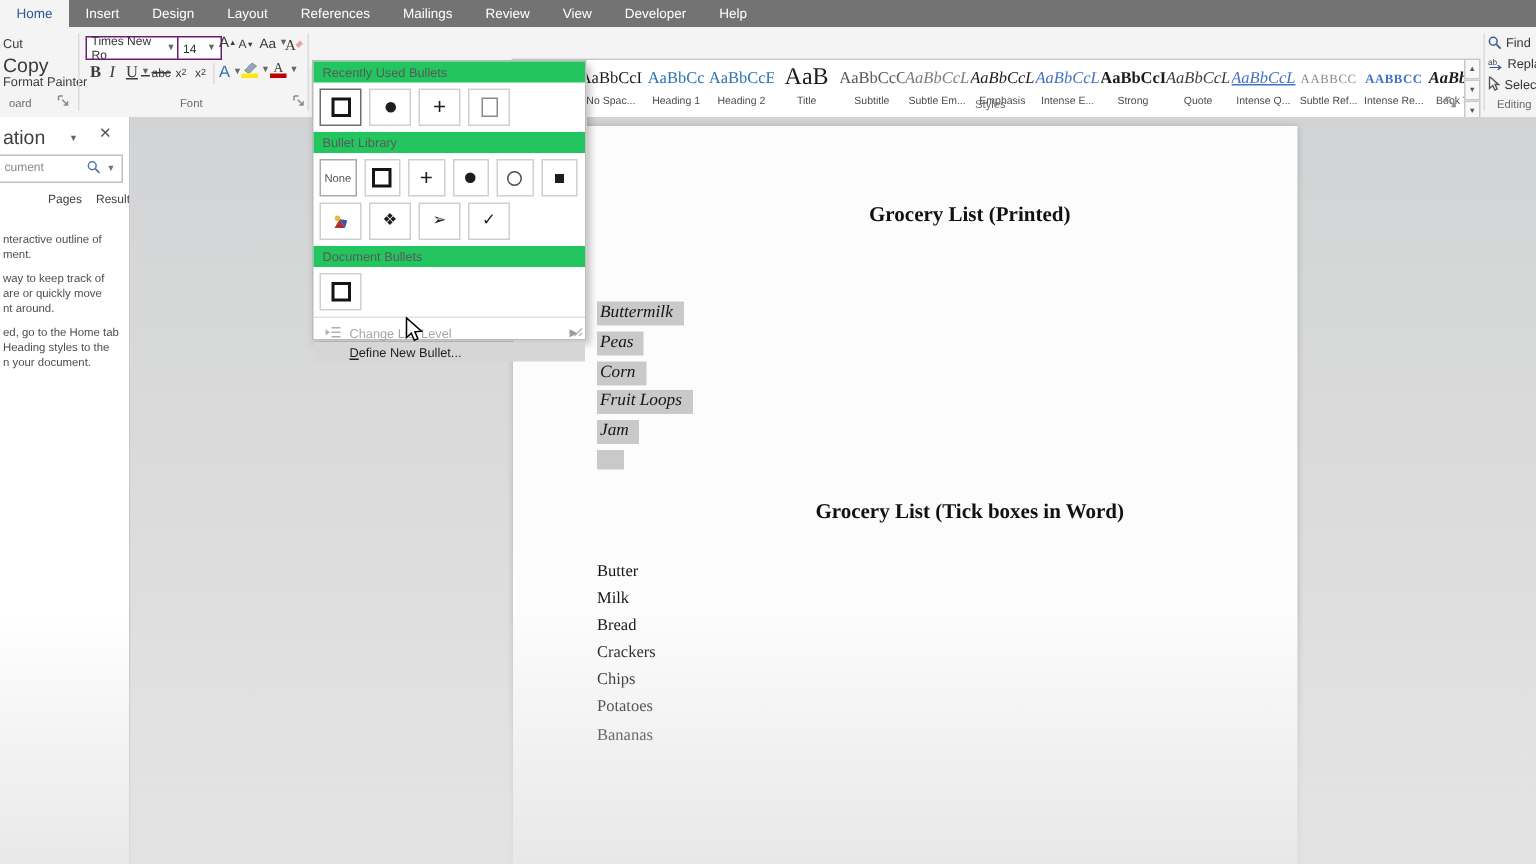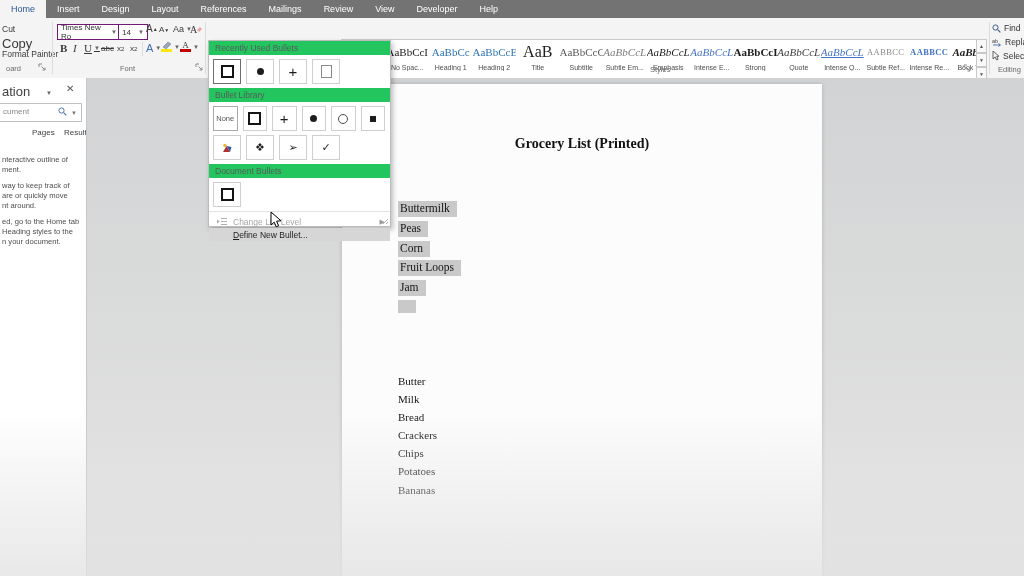--- a/index.html
+++ b/index.html
@@ -83,24 +83,24 @@
   #nav-search-caret{position:absolute;right:4px;top:6px;font-size:6px;color:#777;}
   .navtab{position:absolute;top:50px;font-size:8px;color:#3f3f3f;}
   #nav-desc{position:absolute;left:2px;top:77px;width:84px;}
   .nline{font-size:7.6px;color:#4d4d4d;line-height:10px;white-space:nowrap;}
   .ngap{height:6px;}
 
   
   #canvas{left:86px;top:78px;width:938px;height:498px;
     background:linear-gradient(#d2d3d4,#e4e4e4);}
   #page{left:342px;top:84px;width:480px;height:492px;background:#fcfcfc;
-    box-shadow:0 0 4px rgba(0,0,0,.18);}
+    box-shadow:0 0 4px rgba(0,0,0,.18);padding-left:43px;}
   .dochead{position:absolute;width:100%;text-align:center;font-family:"Liberation Serif",serif;
     font-weight:bold;font-size:14px;color:#111;}
-  #list1{position:absolute;left:56px;top:117px;}
+  #list1{position:absolute;left:56px;top:117px;font-style:italic;}
   .dline{height:19.8px;display:flex;font-family:"Liberation Serif",serif;font-size:11.5px;color:#141414;}
   .hlspan{background:#c9c9c9;padding:0 7px 1px 2px;height:15px;line-height:15px;}
   .hlempty{background:#c9c9c9;width:18px;height:13px;display:inline-block;}
   #list2{position:absolute;left:56px;top:291px;}
   .dline2{height:18.1px;font-family:"Liberation Serif",serif;font-size:11px;color:#141414;}
 
   
   #vignette{left:0;top:410px;width:1024px;height:166px;z-index:30;pointer-events:none;
     background:linear-gradient(rgba(228,228,228,0),rgba(227,227,227,.45) 55%,rgba(226,226,226,.78));}
 
@@ -463,20 +463,21 @@
         <div class="dline">
           <span class="hlspan">Fruit Loops</span>
         </div>
         <div class="dline">
           <span class="hlspan">Jam</span>
         </div>
         <div class="dline">
           <span class="hlempty"></span>
         </div>
       </div>
+    <div class="dochead" style="top:250px;">Grocery List (Tick boxes in Word)</div>
     <div id="list2">
         <div class="dline2">Butter</div>
         <div class="dline2">Milk</div>
         <div class="dline2">Bread</div>
         <div class="dline2">Crackers</div>
         <div class="dline2">Chips</div>
         <div class="dline2">Potatoes</div>
         <div class="dline2">Bananas</div>
       </div>
   </div>

